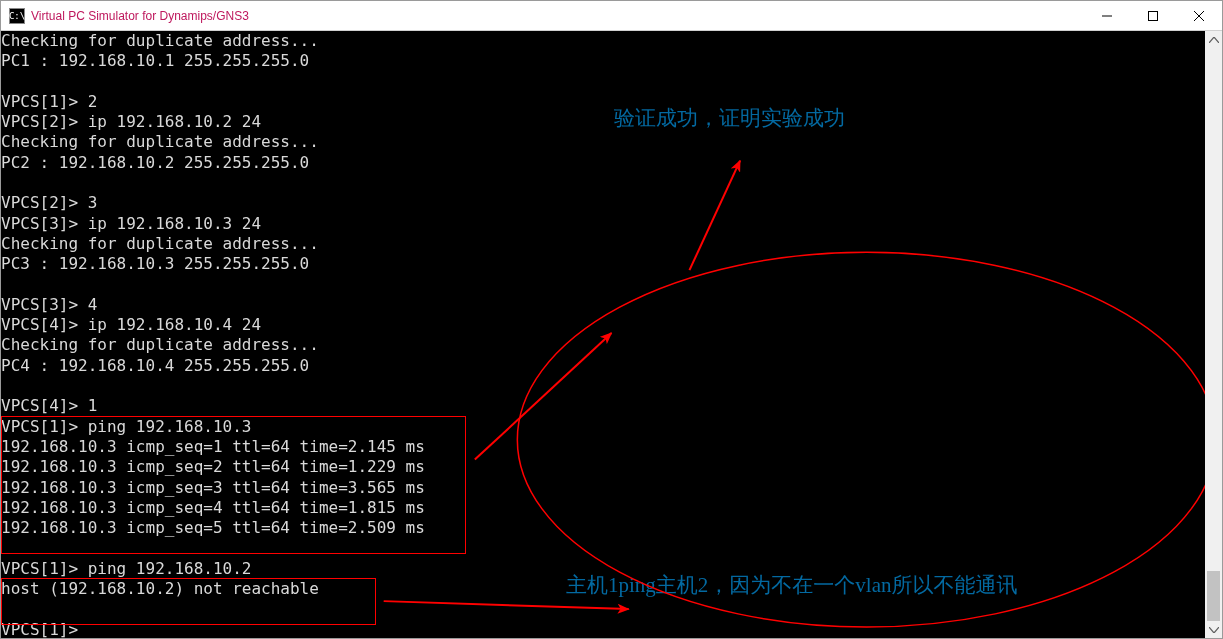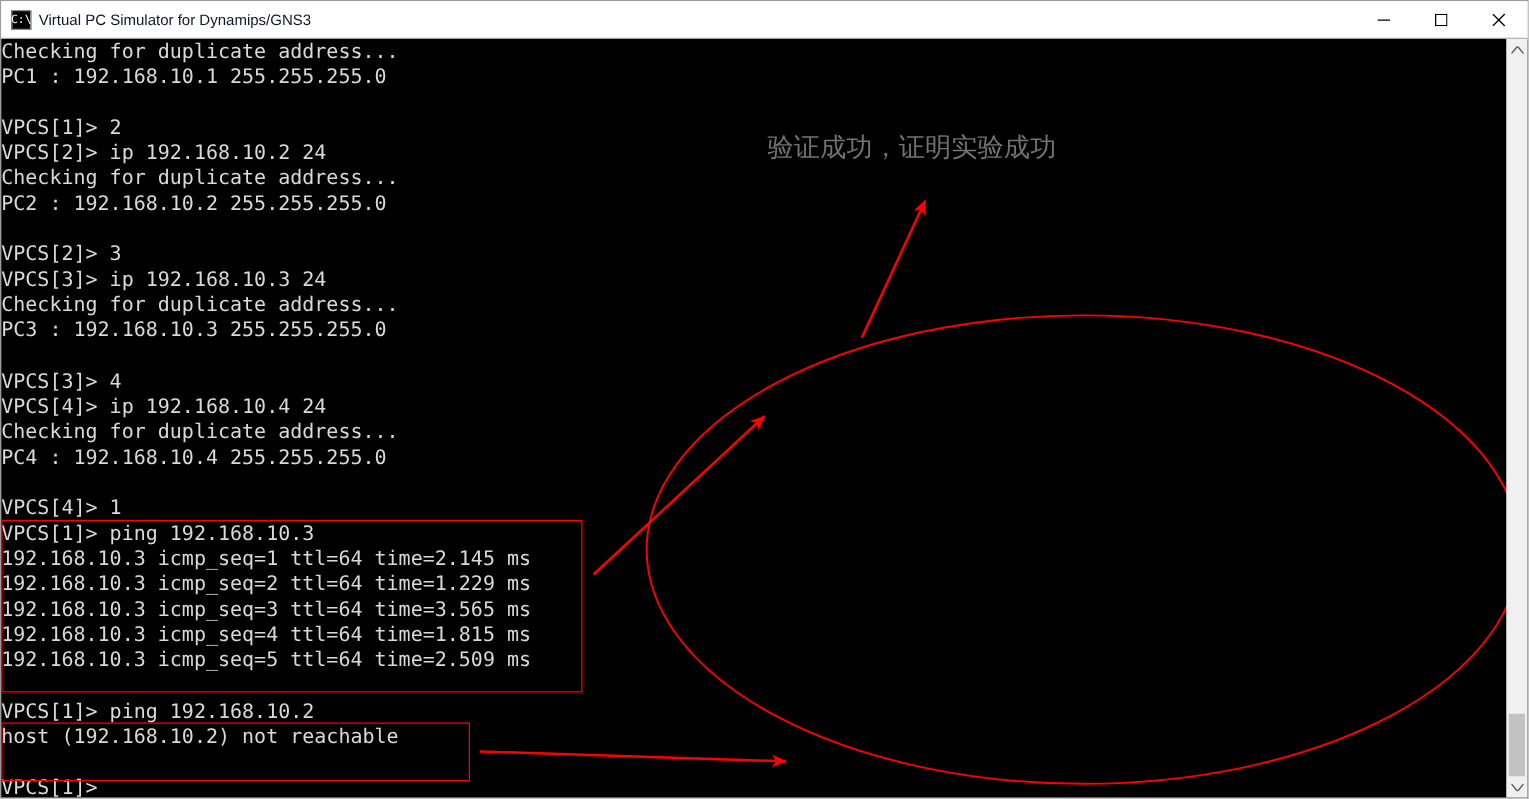--- a/index.html
+++ b/index.html
@@ -1,31 +1,31 @@
 <!DOCTYPE html>
 <html><head>
 <meta charset="utf-8">
 <style>
   * { box-sizing: border-box; margin: 0; padding: 0; }
   html, body { width: 1223px; height: 639px; overflow: hidden; font-family: "Segoe UI", Tahoma, sans-serif; background: #fff; }
   .window { width: 1223px; height: 639px; border: 1px solid #9a9a9a; position: relative; background: #fff; }
   .titlebar { height: 30px; display: flex; align-items: center; background: #fff; border-bottom: 1px solid #d0d0d0; }
   .titlebar-icon { width: 16px; height: 16px; margin: 0 6px 0 8px; display: inline-flex; align-items: center; justify-content: center; background: #000; color: #fff; font-size: 9px; font-family: Consolas, monospace; border: 1px solid #888; }
-  .title-text { flex: 1; font-size: 12px; color: #0f172a; }
+  .title-text { flex: 1; font-size: 12px; color: #be185d; }
   .win-controls { display: flex; height: 100%; }
   .win-btn { width: 46px; display: flex; align-items: center; justify-content: center; cursor: pointer; }
   .win-btn svg { stroke: #000; }
   .client { position: relative; height: calc(100% - 30px); background: #000; }
   .scroll-track { position: absolute; top: 0; right: 0; width: 17px; height: 100%; background: #f0f0f0; display: flex; flex-direction: column; }
   .scroll-btn { height: 17px; display: flex; align-items: center; justify-content: center; }
   .scroll-spacer { flex: 1; }
   .scroll-thumb { height: 50px; margin: 0 2px; background: #c2c2c2; }
   .terminal { position: absolute; top: 0; left: 0; right: 17px; bottom: 0; color: #d9d9d9; font-family: "NSimSun","SimSun","Consolas",monospace; font-size: 16px; line-height: 20.3px; white-space: pre; letter-spacing: 0; padding-top: 0; }
   .red-box { position: absolute; border: 1px solid #ff0000; pointer-events: none; }
-  .anno { position: absolute; color: #737373; font-family: "SimSun","NSimSun",serif; font-size: 21px; white-space: nowrap; pointer-events: none; }
+  .anno { position: absolute; color: #0369a1; font-family: "SimSun","NSimSun",serif; font-size: 21px; white-space: nowrap; pointer-events: none; }
   svg.overlay-svg { position: absolute; top: 0; left: 0; width: 100%; height: 100%; pointer-events: none; }
 </style>
 </head>
 <body>
 
 <div class="window">
   <div class="titlebar">
     <span class="titlebar-icon">C:\</span>
     <span class="title-text">Virtual PC Simulator for Dynamips/GNS3</span>
     <div class="win-controls">
@@ -77,20 +77,21 @@
 
 VPCS[1]&gt; ping 192.168.10.2
 host (192.168.10.2) not reachable
 
 VPCS[1]&gt;</div>
 
     <div class="red-box" style="left:0px; top:385px; width:465px; height:138px;"></div>
     <div class="red-box" style="left:0px; top:547px; width:375px; height:47px;"></div>
 
     <div class="anno" style="left:613px; top:73px;">验证成功，证明实验成功</div>
+    <div class="anno" style="left:565px; top:540px;">主机1ping主机2，因为不在一个vlan所以不能通讯</div>
 
     <svg class="overlay-svg" viewBox="0 0 1206 609" preserveAspectRatio="none">
       <defs>
         <marker id="ah" markerWidth="12" markerHeight="10" refX="11" refY="5" orient="auto" markerUnits="userSpaceOnUse">
           <path d="M0,0 L12,5 L0,10 L3,5 Z" fill="#ff0000"></path>
         </marker>
       </defs>
 
       <ellipse cx="855" cy="410" rx="345" ry="188" fill="none" stroke="#ff0000" stroke-width="1.5"></ellipse>
 

